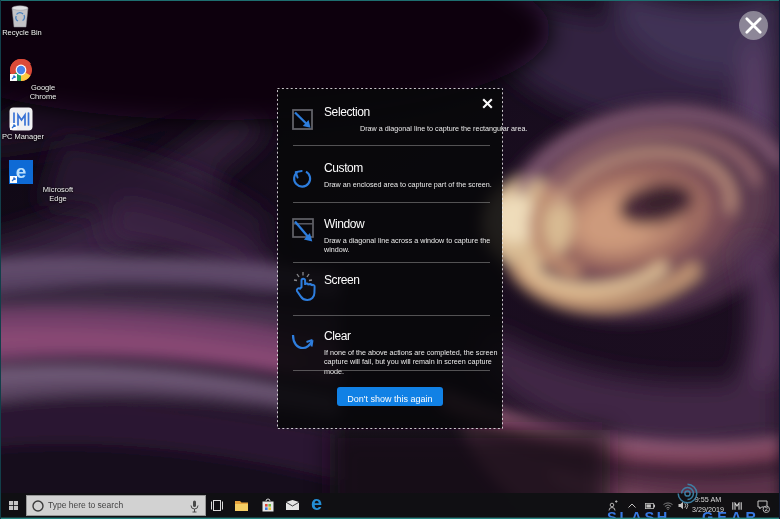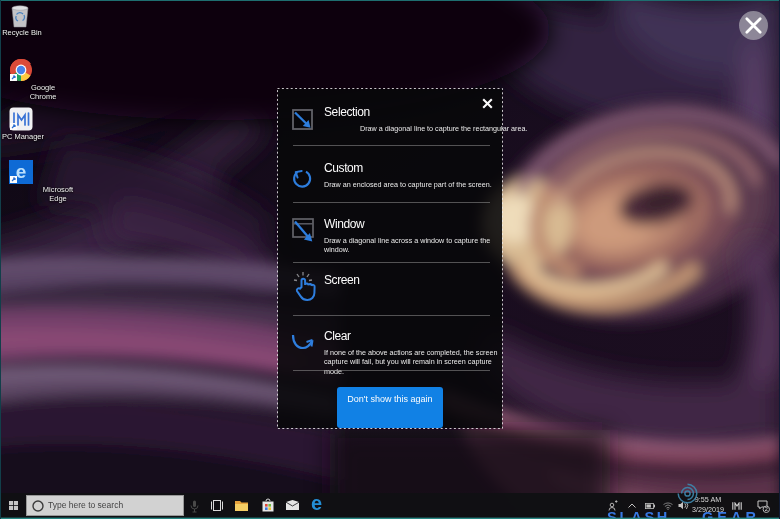--- a/index.html
+++ b/index.html
@@ -14,28 +14,28 @@
   text-shadow:0 1px 2px #000,0 0 2px #000;line-height:8.5px;}
 
 #dlg{position:absolute;left:278px;top:89px;width:224px;height:339px;
   background:rgba(8,8,10,0.9);z-index:10;}
 #dlgborder{position:absolute;left:-1px;top:-1px;width:226px;height:341px;}
 .row-title{position:absolute;left:46px;color:#ffffff;font-size:12px;letter-spacing:-0.4px;line-height:17px;}
 .row-desc{position:absolute;left:46px;width:176px;color:#ededed;font-size:7.2px;line-height:9.8px;}
 .sep{position:absolute;left:15px;width:197px;height:1px;background:rgba(145,145,145,0.55);}
 .ricon{position:absolute;left:13px;}
 #dlgx{position:absolute;right:9px;top:9px;color:#fff;}
-#btn{position:absolute;left:59px;top:298px;width:106px;height:41px;background:#1183e8;
+#btn{position:absolute;left:59px;top:298px;width:106px;height:19px;background:#1183e8;
   border-radius:3px;color:#fff;font-size:9px;text-align:center;line-height:25px;}
 
 #closec{position:absolute;left:739px;top:11px;width:29px;height:29px;border-radius:50%;
   background:rgba(190,190,195,0.6);z-index:20;}
 
 #taskbar{position:absolute;left:0;top:493px;width:780px;height:25px;background:#101013;z-index:30;}
-#search{position:absolute;left:26px;top:2px;width:158px;height:21px;background:#d5d5d5;
+#search{position:absolute;left:26px;top:2px;width:180px;height:21px;background:#d5d5d5;
   border:1px solid #9a9a9a;box-sizing:border-box;}
 #search span{position:absolute;left:21px;top:4px;font-size:8.5px;color:#454545;}
 
 .sg{position:absolute;top:509px;z-index:40;color:#3b82f6;font-size:14.5px;
   letter-spacing:2.8px;font-weight:bold;opacity:0.92;text-align:center;}
 </style>
 </head>
 <body>
 
 <svg id="wall" width="780" height="519" viewBox="0 0 780 519">

